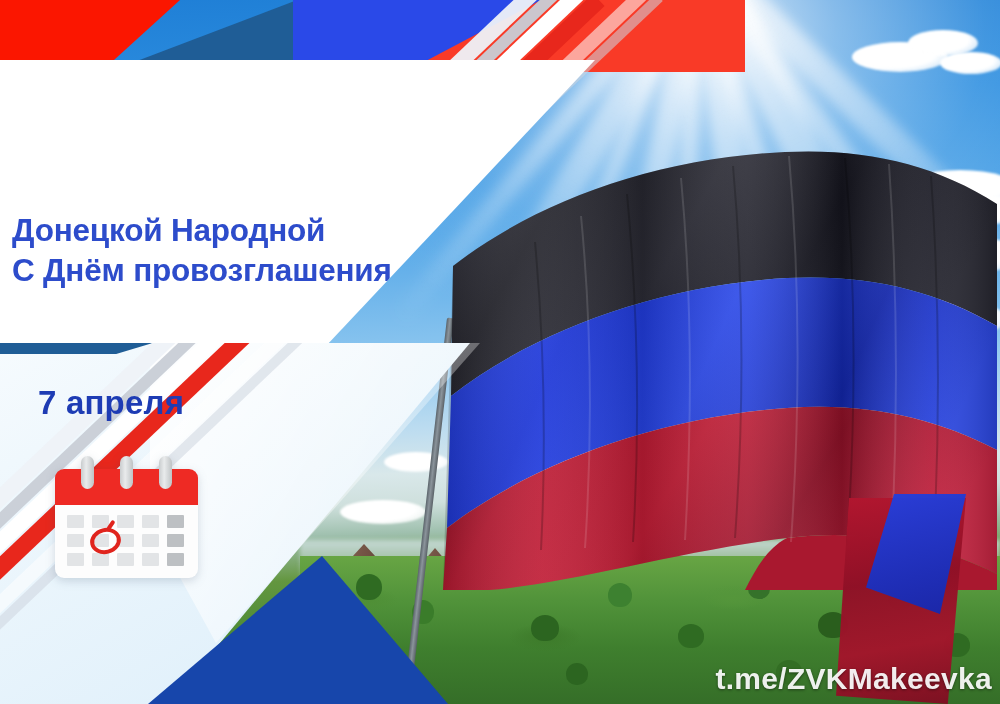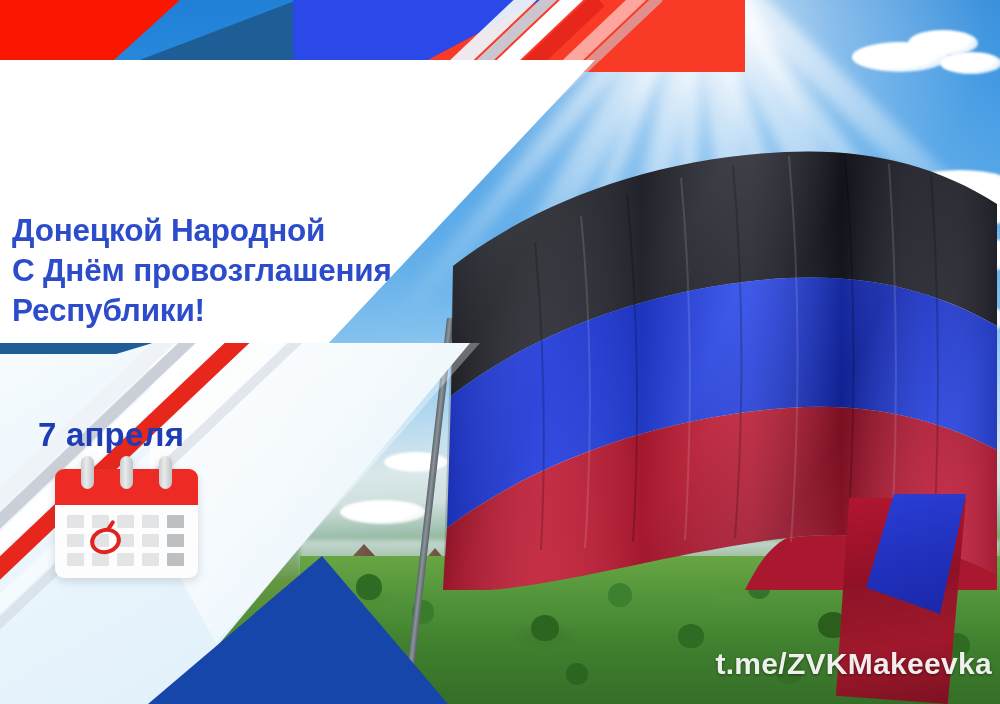--- a/index.html
+++ b/index.html
@@ -134,21 +134,21 @@
 
   
   .ribbon{
     position:absolute; transform-origin:top left;
     transform:rotate(46.5deg);
   }
   .rb{ position:absolute; top:0; height:1180px; }
 
   
   .dateTxt{
-    position:absolute; left:38px; top:416px;
+    position:absolute; left:38px; top:384px;
     color:#1e3cb4; font-weight:bold; font-size:33px; letter-spacing:.2px;
   }
   .cal{
     position:absolute; left:55px; top:456px; width:143px; height:122px;
     filter:drop-shadow(0 3px 5px rgba(40,60,90,.18));
   }
   .calTop{
     position:absolute; left:0; top:13px; width:100%; height:36px;
     background:#ee2a24; border-radius:9px 9px 0 0;
   }
@@ -169,21 +169,21 @@
     transform:rotate(-14deg);
   }
   .circle:after{
     content:""; position:absolute; right:-3px; top:-7px;
     width:11px; height:4px; background:#e0241d;
     border-radius:3px; transform:rotate(-42deg);
   }
 
   
   .wm{
-    position:absolute; right:8px; bottom:23px;
+    position:absolute; right:8px; bottom:8px;
     color:rgba(255,255,255,.92); font-weight:bold; font-size:30px;
     letter-spacing:.3px;
     text-shadow:0 1px 3px rgba(0,0,0,.45);
   }
 </style>
 </head>
 <body>
 
 <div class="stage">
 
@@ -356,21 +356,20 @@
     <div class="rb" style="left:-22px;width:14px;background:#ffffff"></div>
     <div class="rb" style="left:-6px;width:10px;background:#cfd6e0"></div>
   </div>
 
   <div class="blueTri"></div>
 
   <div class="card">
     <div class="cardTxt">
       <div>Донецкой Народной</div>
       <div>С Днём провозглашения</div>
-      <div>Республики!</div>
     </div>
   </div>
 
   <div class="dateTxt">7 апреля</div>
 
   <div class="cal">
     <div class="calTop"></div>
     <div class="ring" style="left:26px"></div>
     <div class="ring" style="left:65px"></div>
     <div class="ring" style="left:104px"></div>

